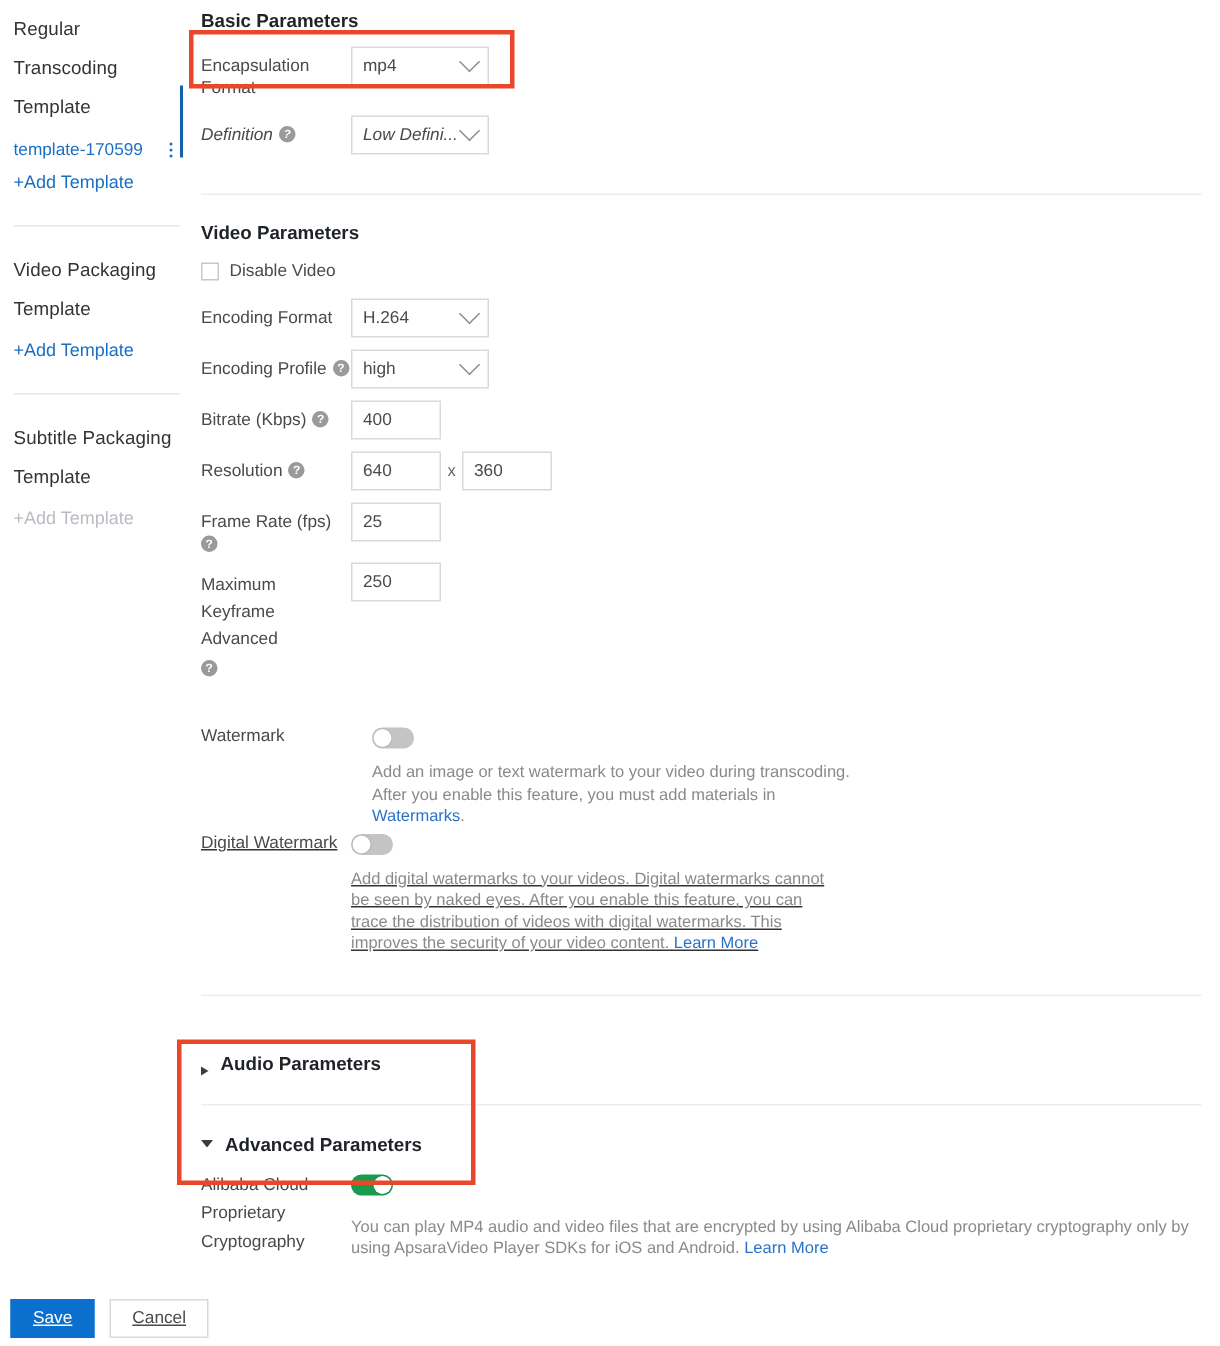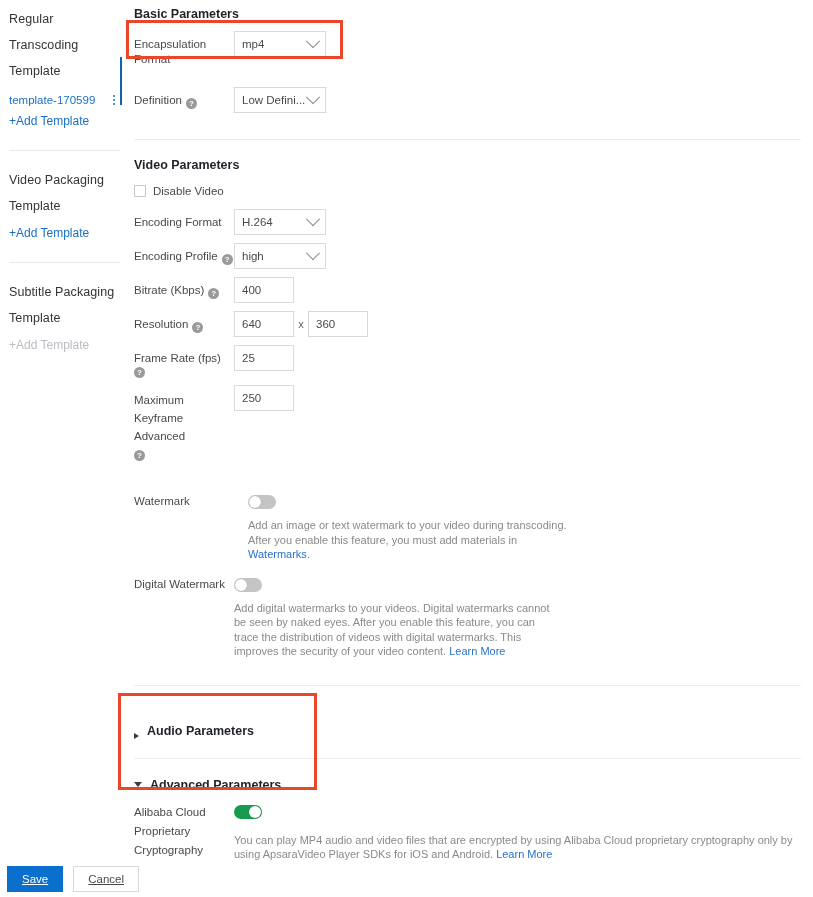--- a/index.html
+++ b/index.html
@@ -122,21 +122,21 @@
     margin-top: 11px;
   }
   .flabel {
     width: 100px;
     flex: 0 0 100px;
     font-size: 11.5px;
     color: #4a4a4a;
     line-height: 15px;
     padding-top: 6px;
     display: flex;
-    align-items: flex-end;
+    align-items: flex-start;
     flex-wrap: wrap;
     gap: 0 4px;
   }
   .flabel .txt { display:block; }
   .qmark {
     display: inline-flex;
     align-items: center;
     justify-content: center;
     width: 11px; height: 11px;
     border-radius: 50%;
@@ -362,21 +362,21 @@
         <span class="txt">Format</span>
       </div>
       <div class="fctl">
         <div class="select">
           <span>mp4</span>
           <span class="chev"></span>
         </div>
       </div>
     </div>
 
-    <div class="frow" style="margin-top:20px;">
+    <div class="frow" style="margin-top:10px;font-style:italic;">
       <div class="flabel">
         <span class="txt">Definition</span>
         <span class="qmark">?</span>
       </div>
       <div class="fctl">
         <div class="select">
           <span>Low Defini...</span>
           <span class="chev"></span>
         </div>
       </div>
@@ -464,21 +464,21 @@
         <span class="txt">Watermark</span>
       </div>
       <div class="fctl">
         <span class="toggle"><span class="knob"></span></span>
         <div class="helptext">
           <span>Add an image or text watermark to your video during transcoding. After you enable this feature, you must add materials in </span><span class="link">Watermarks</span><span>.</span>
         </div>
       </div>
     </div>
 
-    <div class="frow" style="margin-top:13px;">
+    <div class="frow" style="margin-top:1px;text-decoration:underline;">
       <div class="flabel" style="padding-top:2px;">
         <span class="txt">Digital Watermark</span>
       </div>
       <div class="fctl">
         <span class="toggle"><span class="knob"></span></span>
         <div class="helptext">
           <span>Add digital watermarks to your videos. Digital watermarks cannot be seen by naked eyes. After you enable this feature, you can trace the distribution of videos with digital watermarks. This improves the security of your video content. </span><span class="link">Learn More</span>
         </div>
       </div>
     </div>

